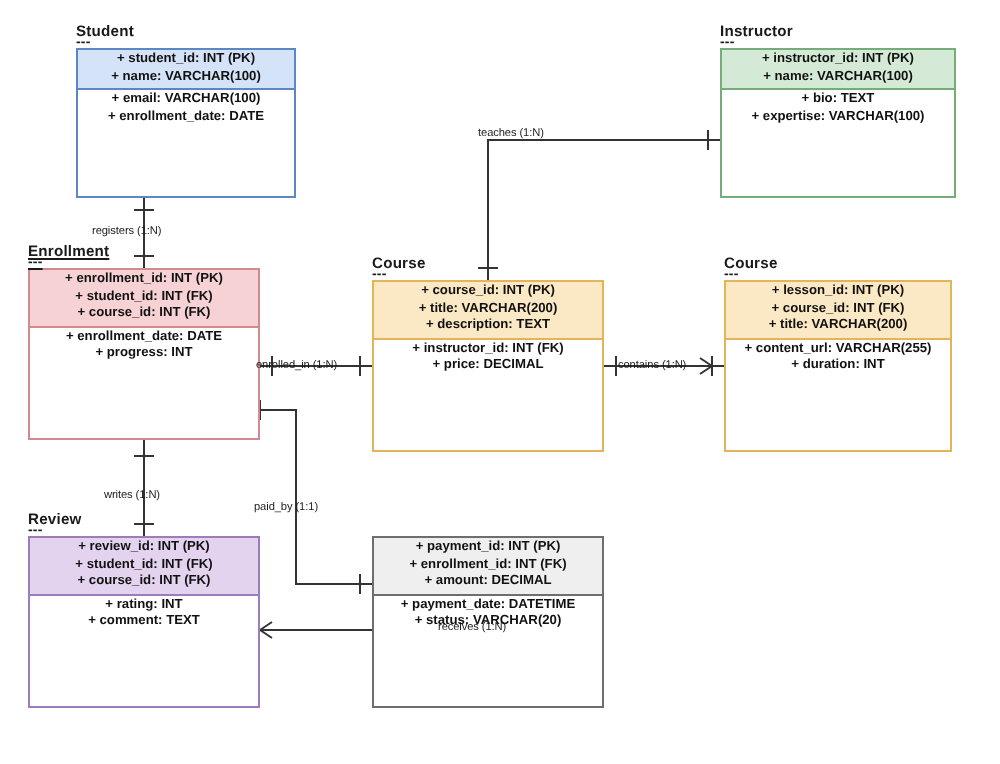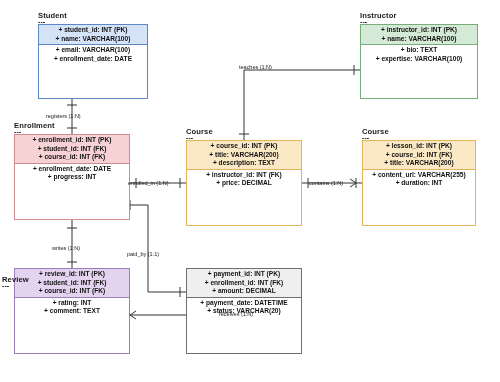--- a/index.html
+++ b/index.html
@@ -122,21 +122,21 @@
     <div class="hdr">
       <div class="attr">+ enrollment_id: INT (PK)</div>
       <div class="attr">+ student_id: INT (FK)</div>
       <div class="attr">+ course_id: INT (FK)</div>
     </div>
     <div class="body">
       <div class="attr">+ enrollment_date: DATE</div>
       <div class="attr">+ progress: INT</div>
     </div>
   </div>
-  <div class="ent-title" style="left:14px;top:121px;width:116px;">
+  <div class="ent-title" style="left:14px;top:121px;width:116px;text-decoration:underline;">
     <span>Enrollment</span>
     <span class="dash">---</span>
   </div>
 
   <div class="entity t-amber" style="left:186px;top:140px;width:116px;height:86px;">
     <div class="hdr">
       <div class="attr">+ course_id: INT (PK)</div>
       <div class="attr">+ title: VARCHAR(200)</div>
       <div class="attr">+ description: TEXT</div>
     </div>
@@ -170,21 +170,21 @@
     <div class="hdr">
       <div class="attr">+ review_id: INT (PK)</div>
       <div class="attr">+ student_id: INT (FK)</div>
       <div class="attr">+ course_id: INT (FK)</div>
     </div>
     <div class="body">
       <div class="attr">+ rating: INT</div>
       <div class="attr">+ comment: TEXT</div>
     </div>
   </div>
-  <div class="ent-title" style="left:2px;top:255px;width:116px;margin-top:20px;">
+  <div class="ent-title" style="left:14px;top:255px;width:116px;">
     <span>Review</span>
     <span class="dash">---</span>
   </div>
 
   <div class="entity t-gray" style="left:186px;top:268px;width:116px;height:86px;">
     <div class="hdr">
       <div class="attr">+ payment_id: INT (PK)</div>
       <div class="attr">+ enrollment_id: INT (FK)</div>
       <div class="attr">+ amount: DECIMAL</div>
     </div>

